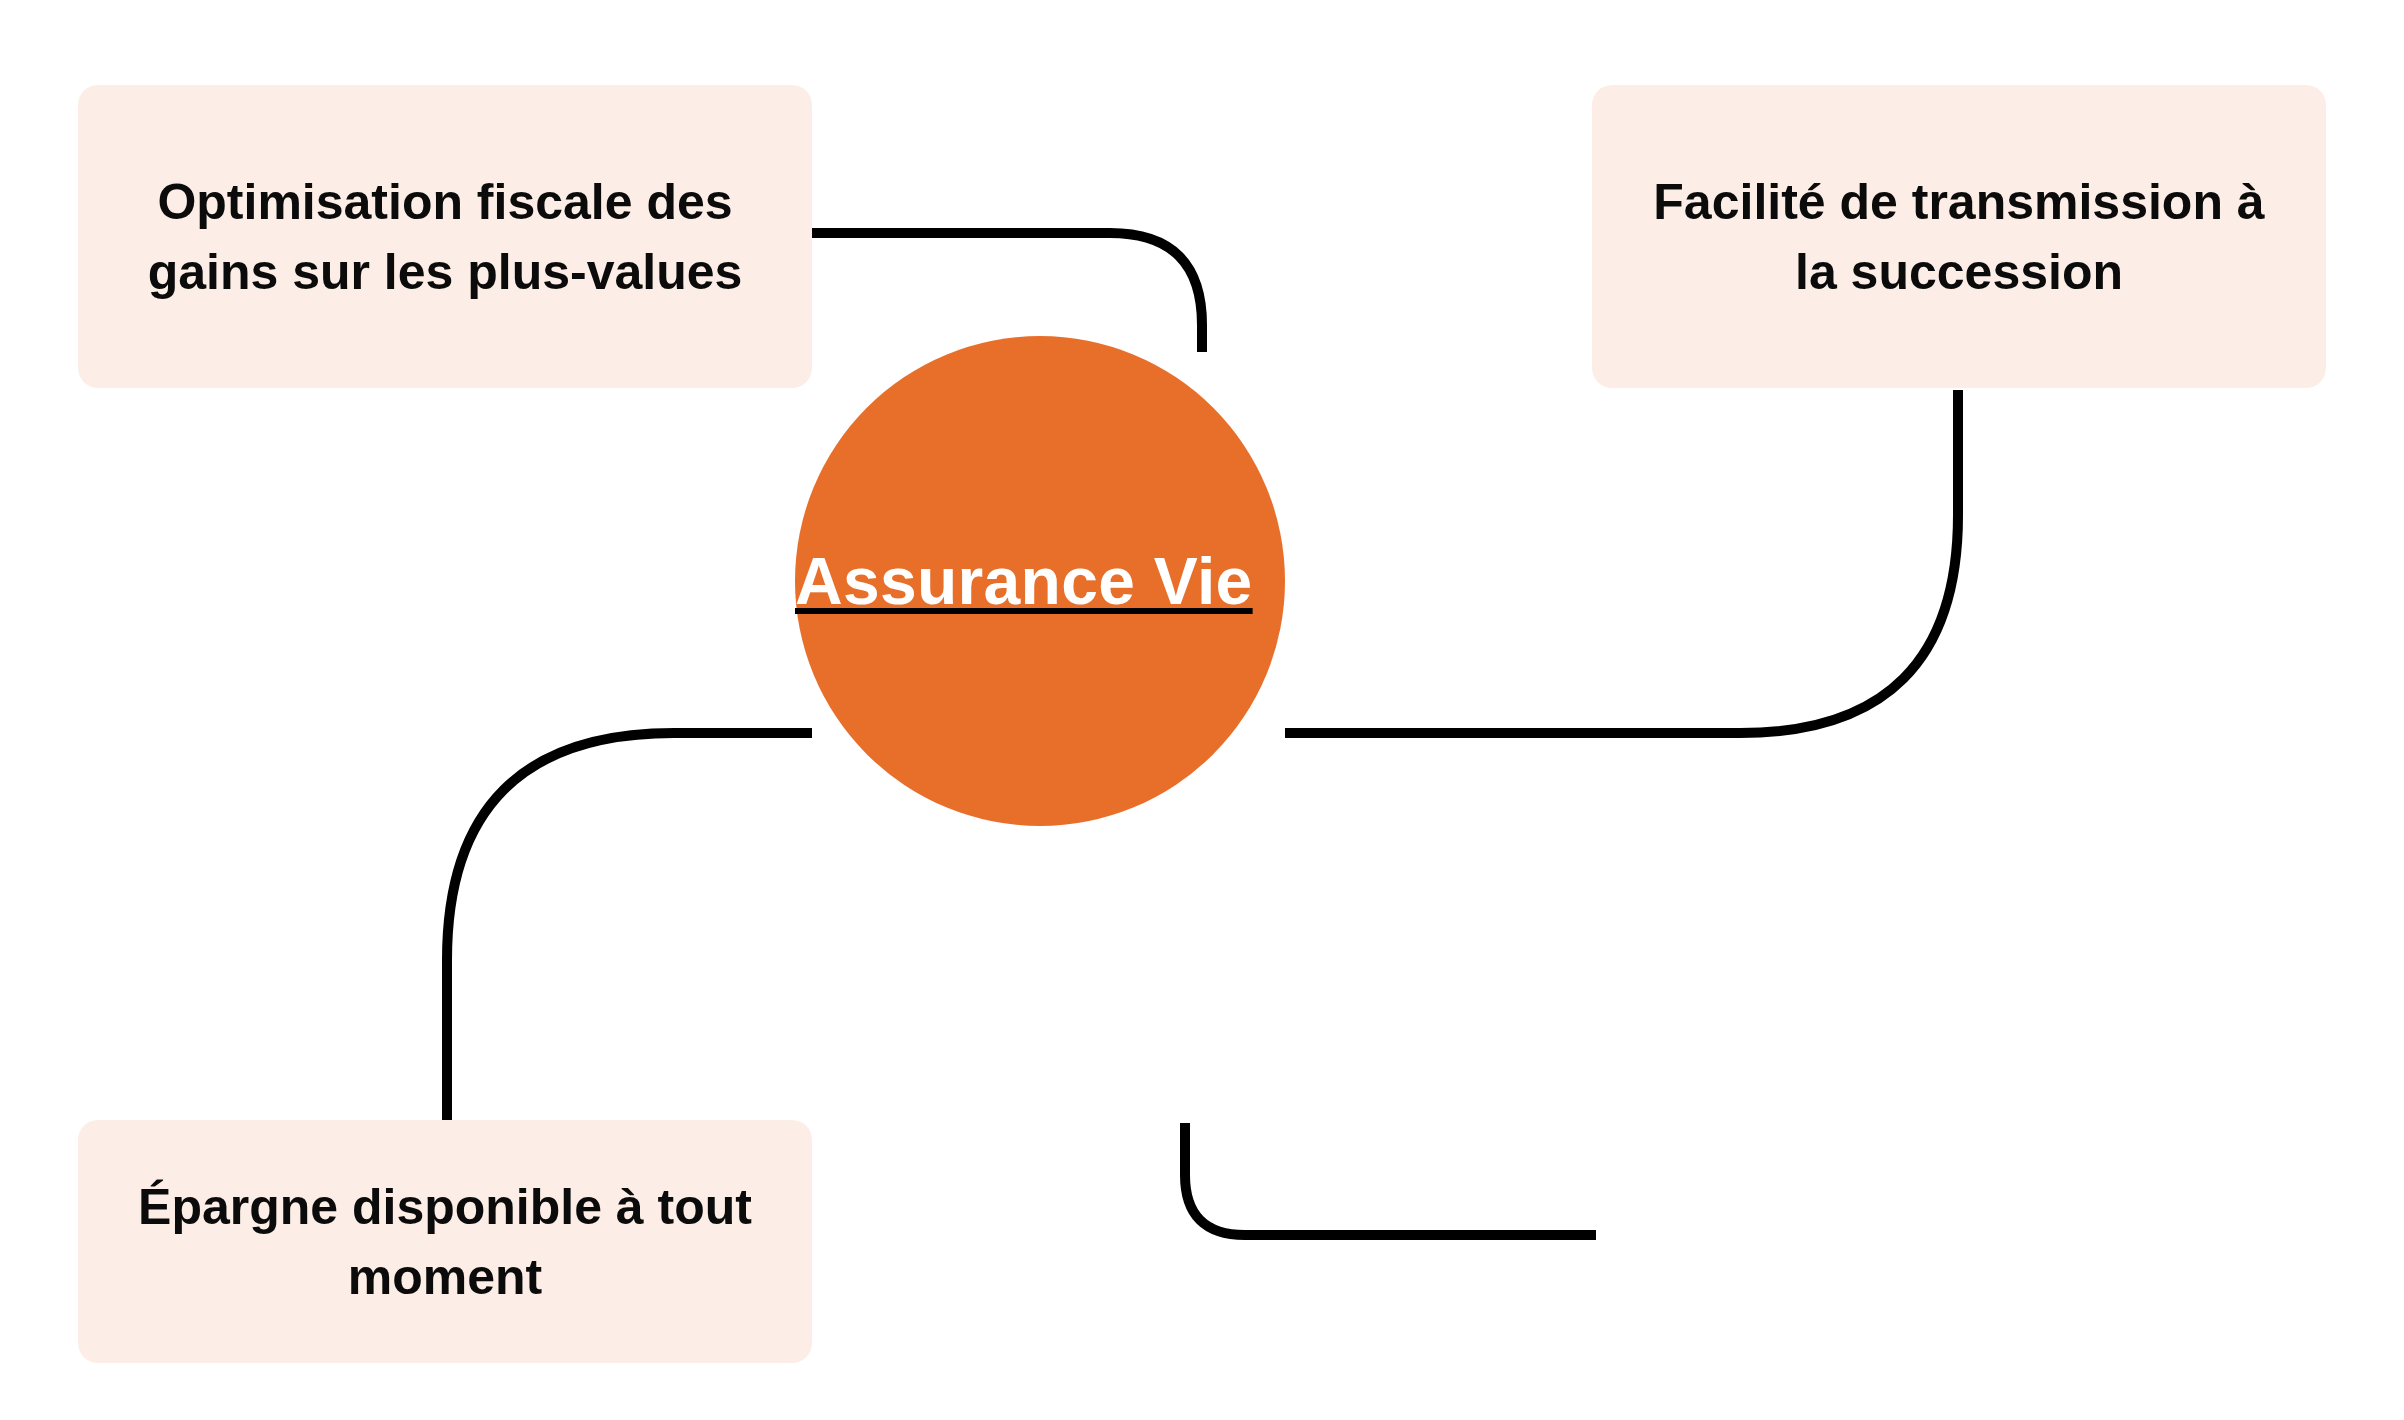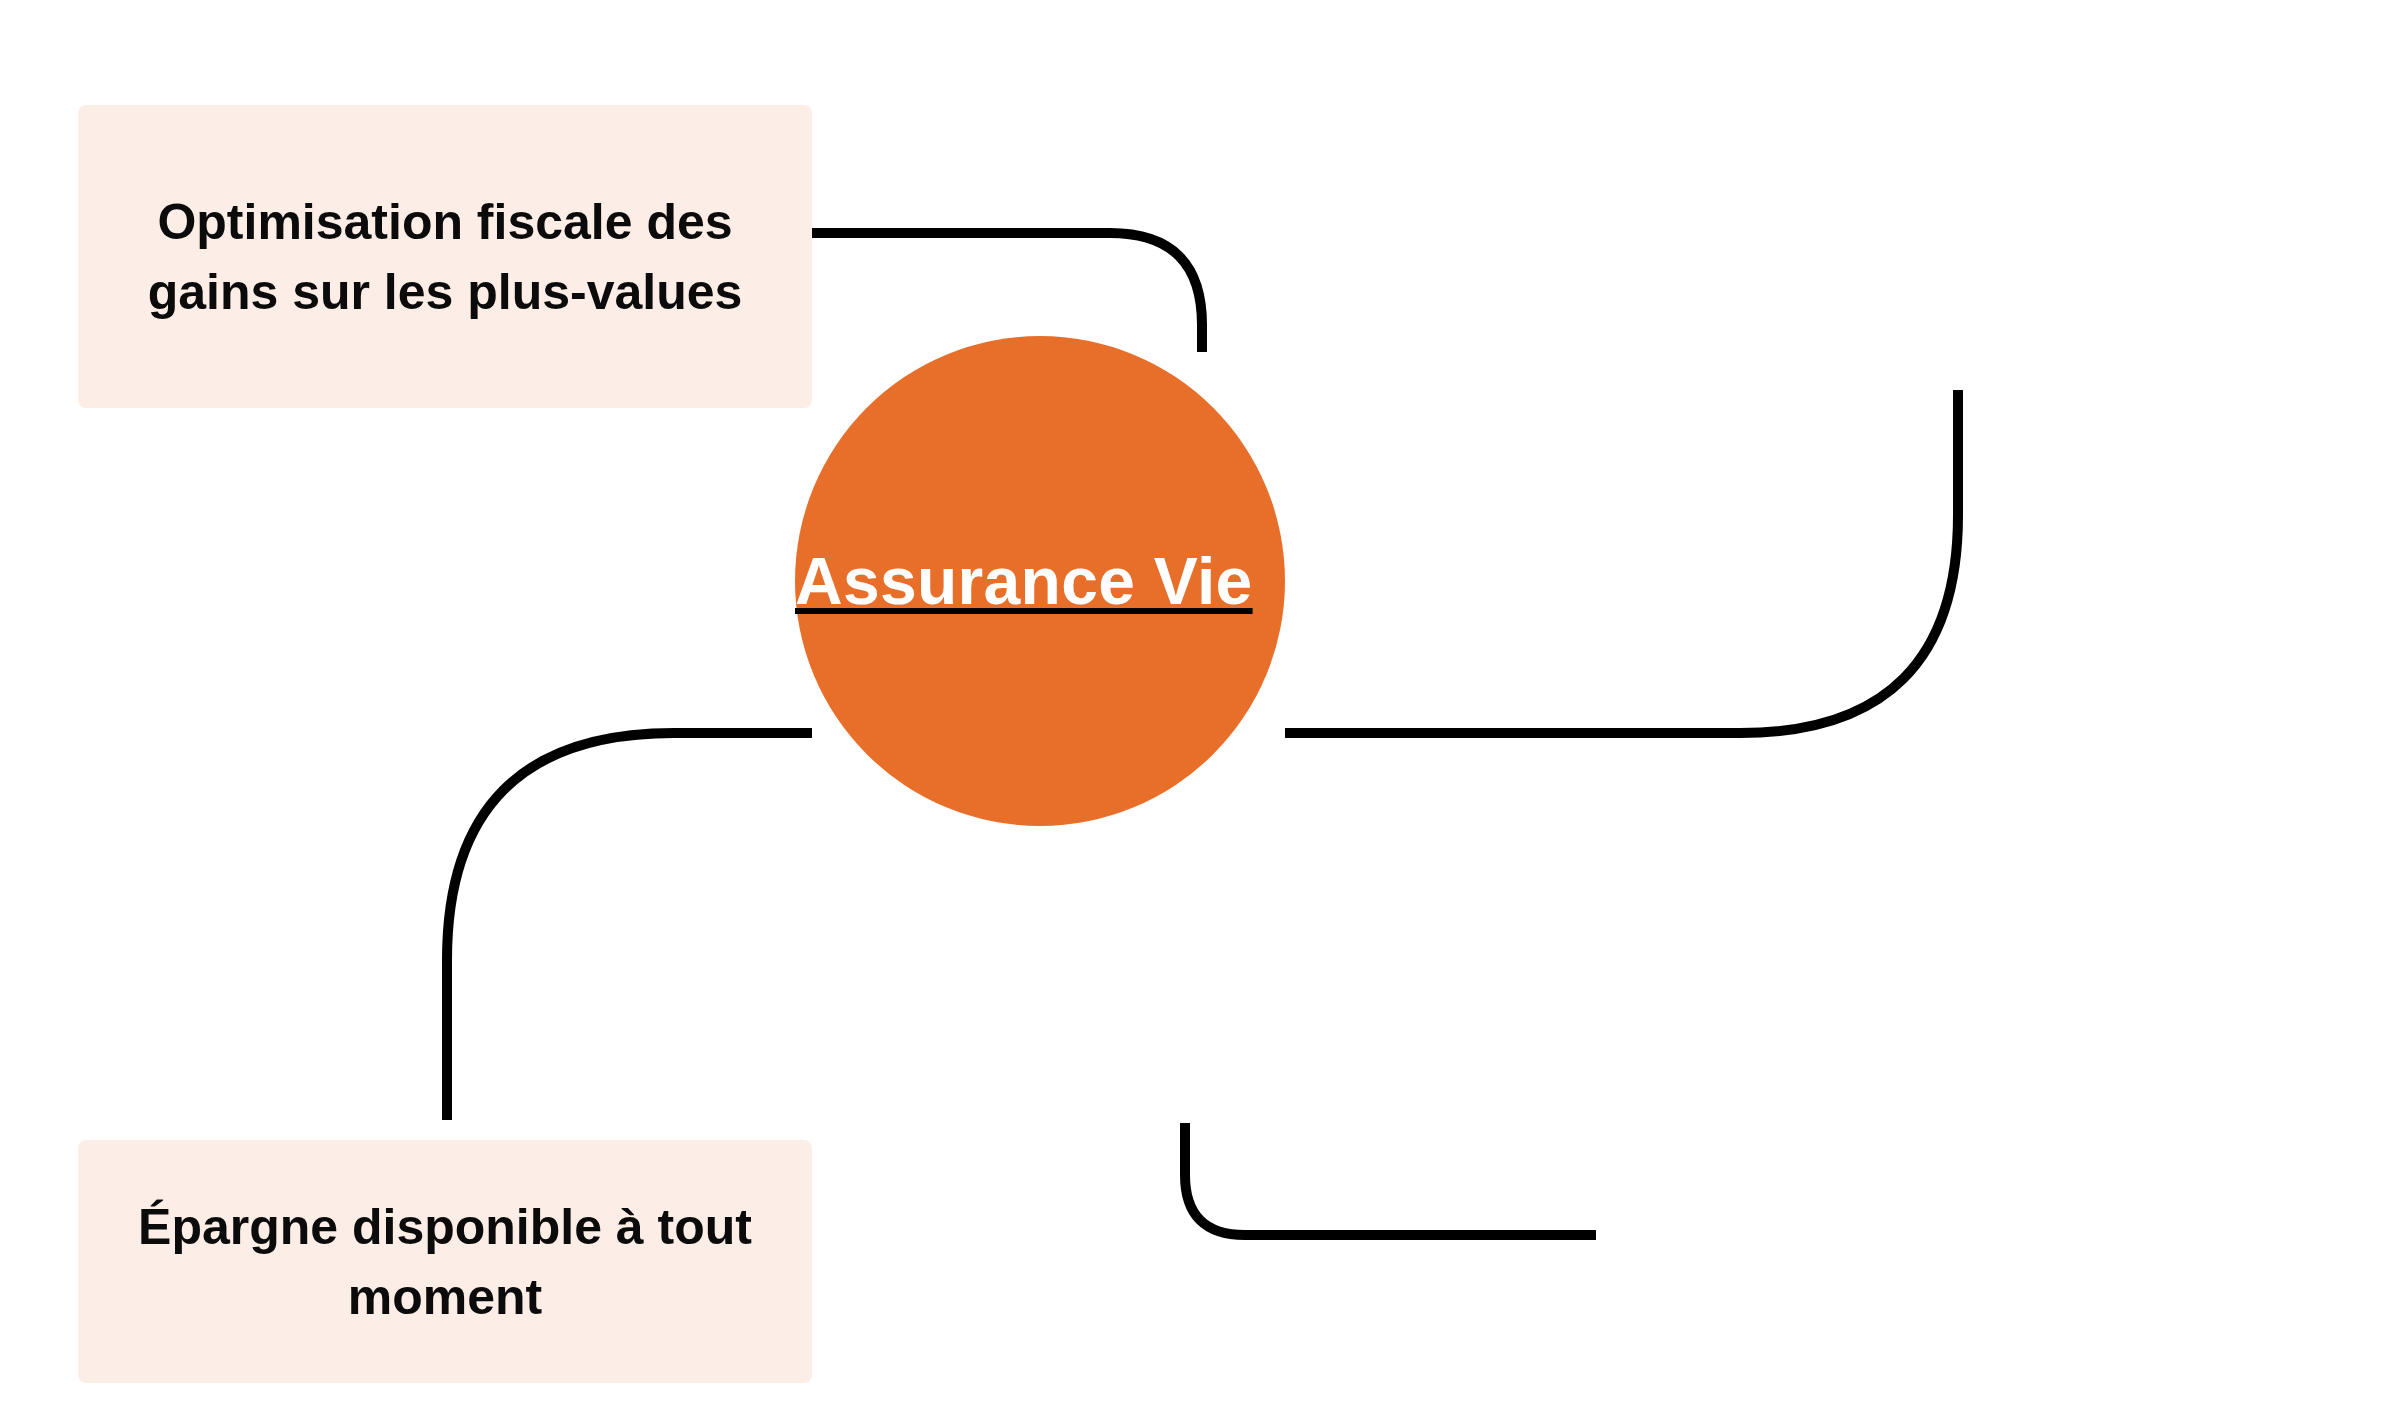--- a/index.html
+++ b/index.html
@@ -43,27 +43,26 @@
     font-size: 66px;
     font-weight: 700;
     letter-spacing: 0.3px;
     line-height: 1.1;
     white-space: nowrap;
   }
   
   .card {
     position: absolute;
     z-index: 2;
-    border-radius: 8px;
+    border-radius: 20px;
     display: flex;
     align-items: center;
     justify-content: center;
     box-sizing: border-box;
     padding: 14px 34px;
-    margin-top: 20px;
   }
   .card-label {
     text-align: center;
     color: #0b0b0b;
     font-size: 50px;
     font-weight: 700;
     line-height: 1.40;
   }
   
   #card-0 { left: 78px;   top: 85px;   width: 734px; height: 303px; }
@@ -87,20 +86,23 @@
       <path d="M 1285 733 H 1740 Q 1958 733 1958 515 V 390"></path>
 
       <path d="M 1185 1123 V 1175 Q 1185 1235 1245 1235 H 1596"></path>
     </g>
   </svg>
 
   <div class="card" id="card-0" style="background:#FCEEE6;">
     <div class="card-label">Optimisation fiscale des gains sur les plus-values</div>
   </div>
 
+  <div class="card" id="card-1" style="background:#FCEEE6;">
+    <div class="card-label">Facilité de transmission à la succession</div>
+  </div>
 
   <div class="card" id="card-2" style="background:#FCEEE6;">
     <div class="card-label">Épargne disponible à tout moment</div>
   </div>
 
 
   <div class="hub" id="hub" style="background:#E86F2A;">
     <div class="hub-label">Assurance Vie</div>
   </div>
 

